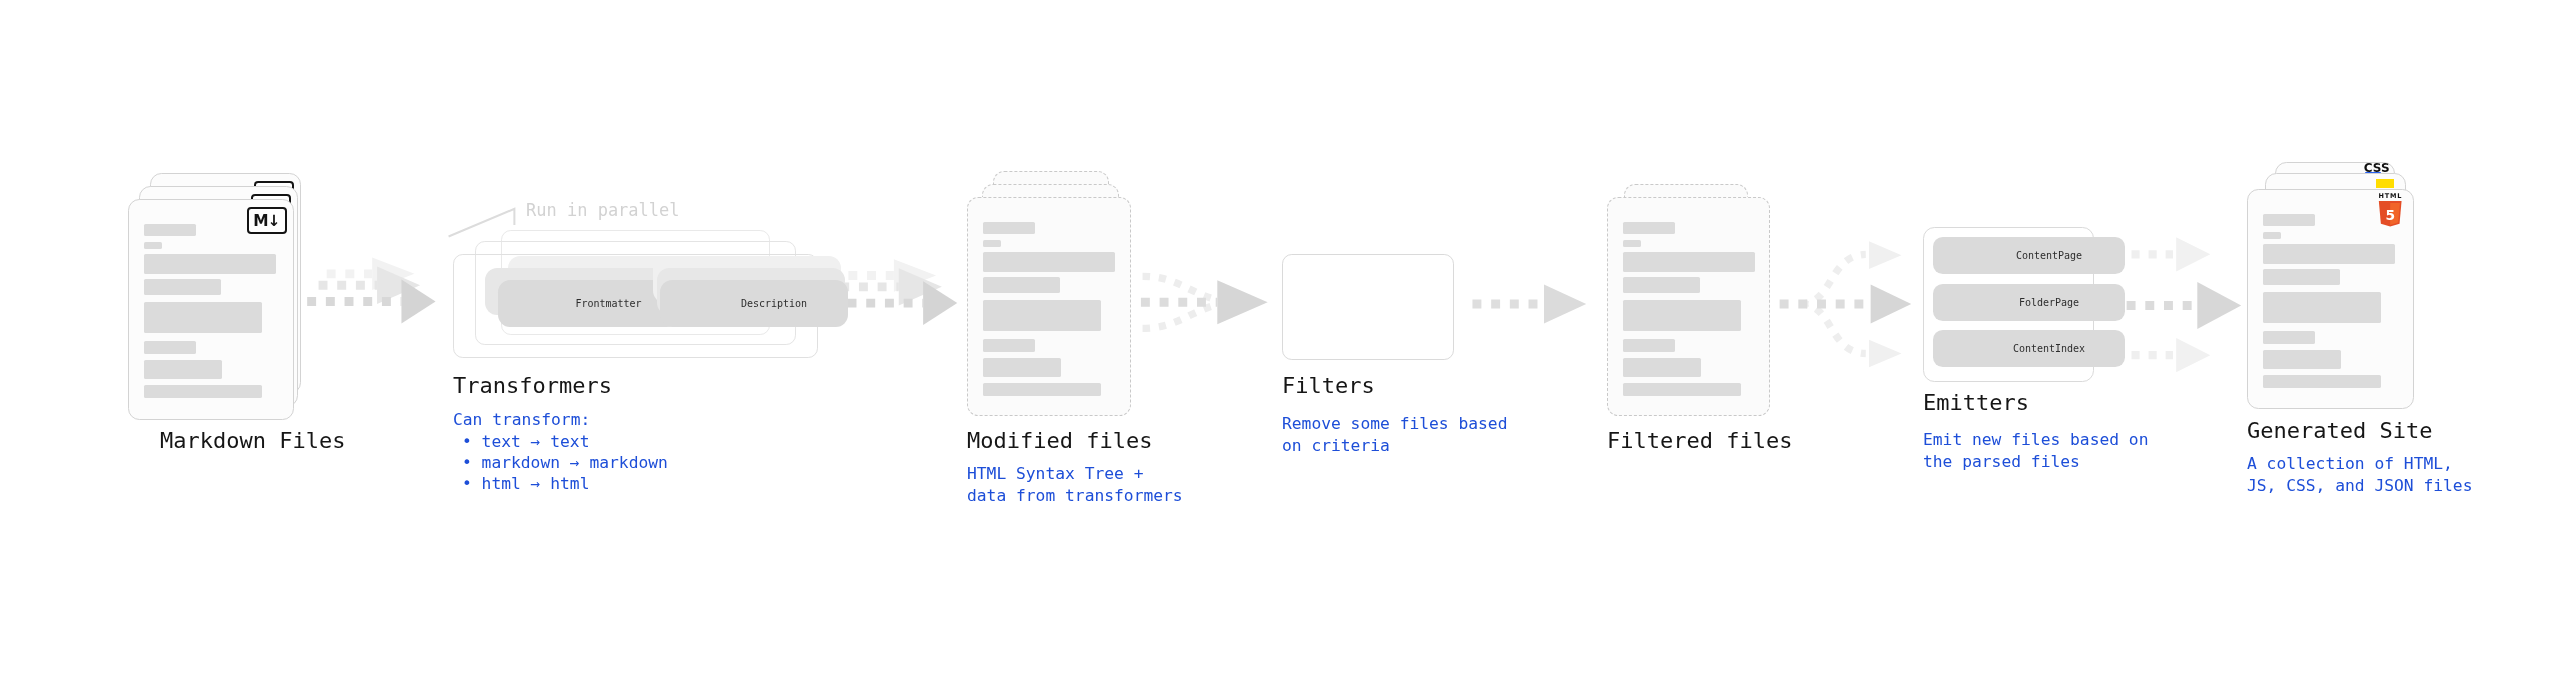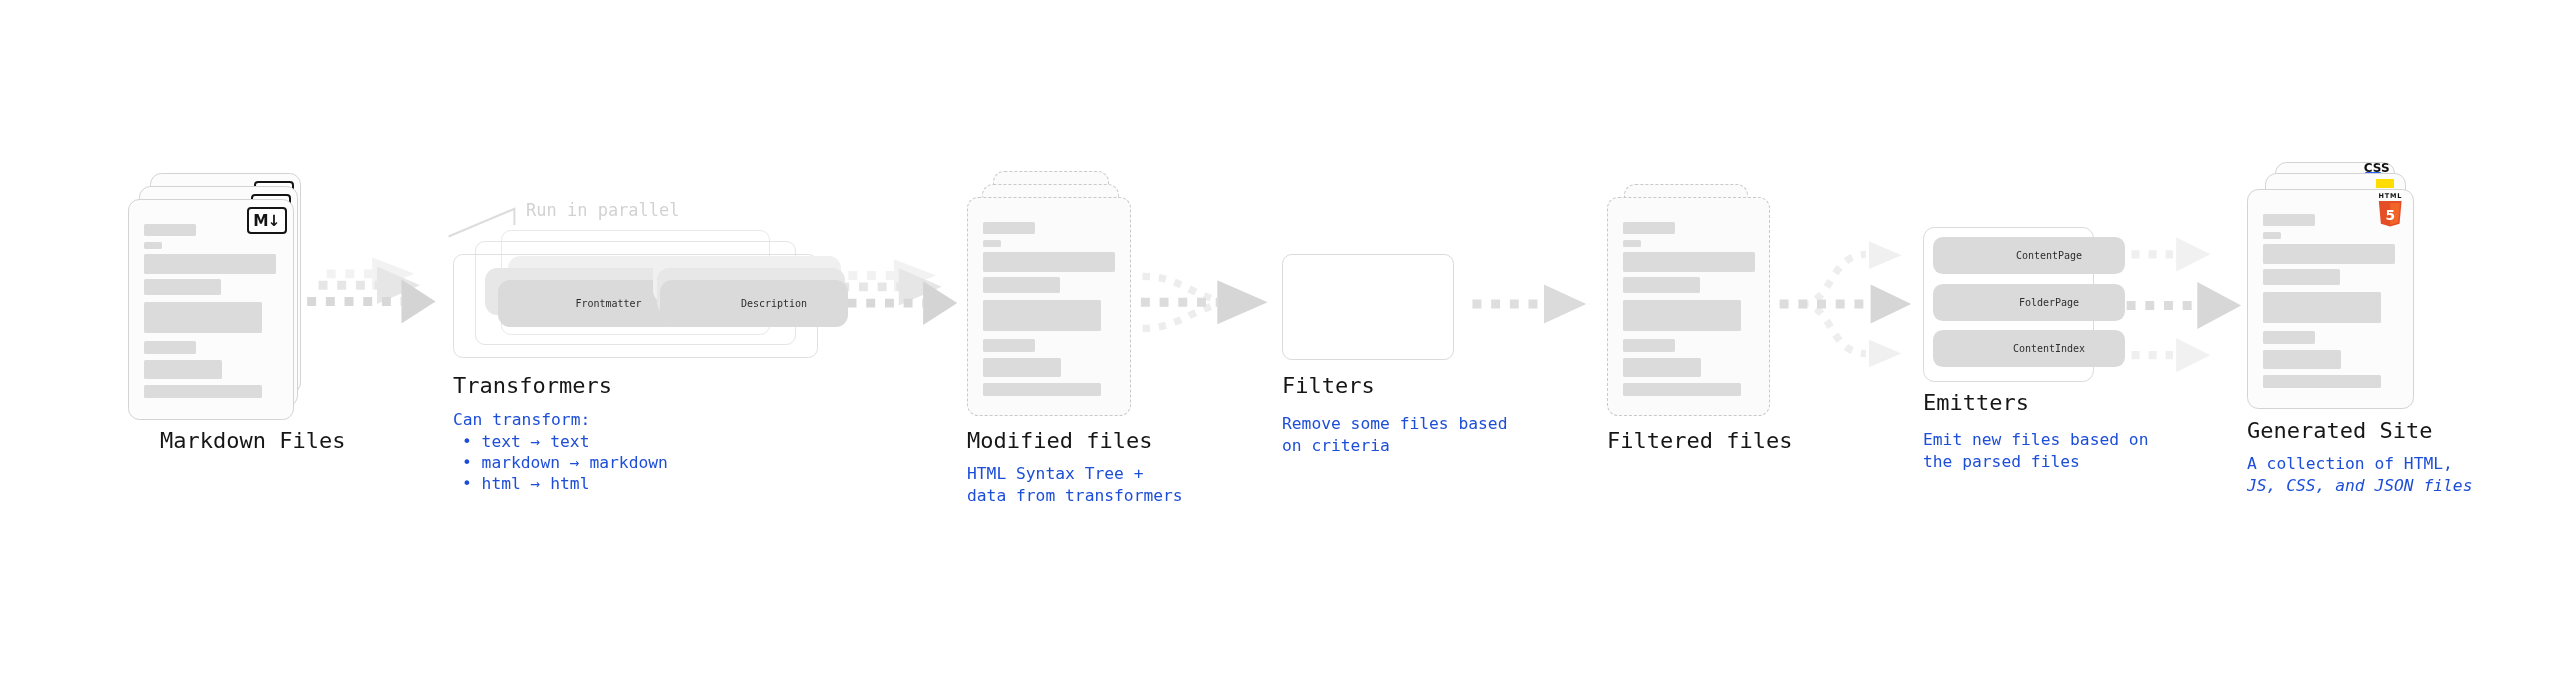--- a/index.html
+++ b/index.html
@@ -244,17 +244,17 @@
           <i class="b3"></i>
           <i class="b4"></i>
           <i class="b5"></i>
           <i class="b6"></i>
           <i class="b7"></i>
           <i class="b8"></i>
       </div>
     </div>
     <div class="title" style="left:2247px;top:418px;">Generated Site</div>
     <div class="sub" style="left:2247px;top:454px;">A collection of HTML,</div>
-    <div class="sub" style="left:2247px;top:476px;font-style:italic;">JS, CSS, and JSON files</div>
+    <div class="sub" style="left:2247px;top:476px;">JS, CSS, and JSON files</div>
   </div>
 
 </div>
 
 
 </body></html>

